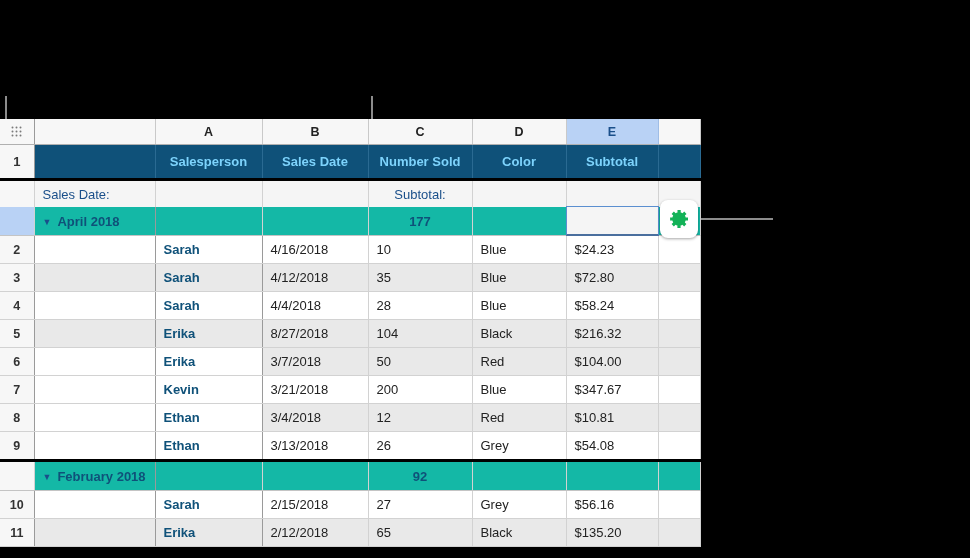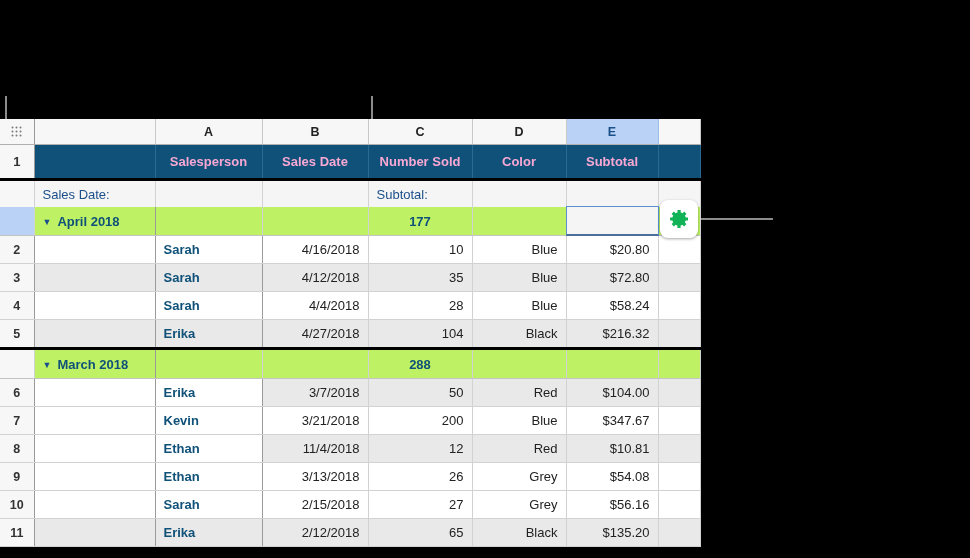--- a/index.html
+++ b/index.html
@@ -43,45 +43,45 @@
         gap:1px;}
   .dots i{display:block;width:2px;height:2px;background:#7a7a7a;border-radius:50%;}
 
   
   td.rh{background:#f7f7f7;border-right:1px solid #9a9a9a;
         border-bottom:1px solid #d2d2d2;text-align:center;
         font-size:12.5px;font-weight:bold;color:#333;}
   td.rh.sel{background:#b9d2f5;}
 
   
-  tr.hrow td{height:33px;background:#0f5179;color:#f9a8d4;font-weight:bold;
+  tr.hrow td{height:33px;background:#0f5179;color:#7dd3fc;font-weight:bold;
              font-size:13px;text-align:center;border-right:1px solid #2a6a92;
              border-bottom:3px solid #000;}
   tr.hrow td.rh{background:#f7f7f7;color:#333;border-bottom:3px solid #000;
                 border-right:1px solid #9a9a9a;}
   tr.hrow td.blankhdr,tr.hrow td.zhdr{border-right:1px solid #2a6a92;}
 
   
   td.cell{height:27px;border-right:1px solid #d2d2d2;border-bottom:1px solid #d2d2d2;
           font-size:13px;color:#222;padding:0 8px;background:#fff;}
   td.cell.alt{background:#e9e9e9;}
-  td.num{text-align:right;}
-  td.ctr{text-align:right;}
+  td.num{text-align:left;}
+  td.ctr{text-align:left;}
   td.name{color:#0f5179;font-weight:bold;text-align:left;border-right:1px solid #9a9a9a;}
   td.colA-edge{border-right:1px solid #9a9a9a;}
 
   
   tr.labelrow td{height:26px;background:#f5f5f5;border-right:1px solid #d2d2d2;
                  border-bottom:none;font-size:13px;color:#1a4f8a;padding:0 8px;}
   tr.labelrow td.lbl{text-align:left;}
-  tr.labelrow td.lblr{text-align:left;}
+  tr.labelrow td.lblr{text-align:center;}
   tr.labelrow td.rh{background:#f7f7f7;border-bottom:none;}
 
   
-  tr.grow td{height:28px;background:#bef264;border-right:1px solid #d2d2d2;
+  tr.grow td{height:28px;background:#14b8a6;border-right:1px solid #d2d2d2;
              border-bottom:1px solid #c4c4c4;font-size:13px;
              color:#0f5179;font-weight:bold;padding:0 8px;}
   tr.grow td.rh{background:#f7f7f7;color:#333;}
   tr.grow td.rh.sel{background:#b9d2f5;}
   tr.grow td.gname{text-align:left;border-right:1px solid #9a9a9a;}
   tr.grow td.gsum{text-align:center;}
   tr.grow.topline td{border-top:3px solid #000;}
 
   .caret{display:inline-block;margin-right:6px;font-size:9px;
          color:#1a4f8a;transform:translateY(-1px);}
@@ -185,21 +185,21 @@
           <td></td>
         </tr>
 
         <tr>
           <td class="rh">2</td>
           <td class="cell colA-edge"></td>
           <td class="cell name">Sarah</td>
           <td class="cell num">4/16/2018</td>
           <td class="cell num">10</td>
           <td class="cell ctr">Blue</td>
-          <td class="cell num">$20.80</td>
+          <td class="cell num">$24.23</td>
           <td class="cell"></td>
         </tr>
         <tr>
           <td class="rh">3</td>
           <td class="cell alt colA-edge"></td>
           <td class="cell alt name">Sarah</td>
           <td class="cell alt num">4/12/2018</td>
           <td class="cell alt num">35</td>
           <td class="cell alt ctr">Blue</td>
           <td class="cell alt num">$72.80</td>
@@ -212,39 +212,27 @@
           <td class="cell num">4/4/2018</td>
           <td class="cell num">28</td>
           <td class="cell ctr">Blue</td>
           <td class="cell num">$58.24</td>
           <td class="cell"></td>
         </tr>
         <tr>
           <td class="rh">5</td>
           <td class="cell alt colA-edge"></td>
           <td class="cell alt name">Erika</td>
-          <td class="cell alt num">4/27/2018</td>
+          <td class="cell alt num">8/27/2018</td>
           <td class="cell alt num">104</td>
           <td class="cell alt ctr">Black</td>
           <td class="cell alt num">$216.32</td>
           <td class="cell alt"></td>
         </tr>
 
-        <tr class="grow topline">
-          <td class="rh"></td>
-          <td class="gname">
-            <span class="caret">▼</span><span>March 2018</span>
-          </td>
-          <td></td>
-          <td></td>
-          <td class="gsum">288</td>
-          <td></td>
-          <td></td>
-          <td></td>
-        </tr>
 
         <tr>
           <td class="rh">6</td>
           <td class="cell colA-edge"></td>
           <td class="cell name">Erika</td>
           <td class="cell alt num">3/7/2018</td>
           <td class="cell alt num">50</td>
           <td class="cell alt ctr">Red</td>
           <td class="cell alt num">$104.00</td>
           <td class="cell alt"></td>
@@ -256,37 +244,49 @@
           <td class="cell num">3/21/2018</td>
           <td class="cell num">200</td>
           <td class="cell ctr">Blue</td>
           <td class="cell num">$347.67</td>
           <td class="cell"></td>
         </tr>
         <tr>
           <td class="rh">8</td>
           <td class="cell colA-edge"></td>
           <td class="cell name">Ethan</td>
-          <td class="cell alt num">11/4/2018</td>
+          <td class="cell alt num">3/4/2018</td>
           <td class="cell alt num">12</td>
           <td class="cell alt ctr">Red</td>
           <td class="cell alt num">$10.81</td>
           <td class="cell alt"></td>
         </tr>
         <tr>
           <td class="rh">9</td>
           <td class="cell colA-edge"></td>
           <td class="cell name">Ethan</td>
           <td class="cell num">3/13/2018</td>
           <td class="cell num">26</td>
           <td class="cell ctr">Grey</td>
           <td class="cell num">$54.08</td>
           <td class="cell"></td>
         </tr>
 
+        <tr class="grow topline">
+          <td class="rh"></td>
+          <td class="gname">
+            <span class="caret">▼</span><span>February 2018</span>
+          </td>
+          <td></td>
+          <td></td>
+          <td class="gsum">92</td>
+          <td></td>
+          <td></td>
+          <td></td>
+        </tr>
 
         <tr>
           <td class="rh">10</td>
           <td class="cell colA-edge"></td>
           <td class="cell name">Sarah</td>
           <td class="cell num">2/15/2018</td>
           <td class="cell num">27</td>
           <td class="cell ctr">Grey</td>
           <td class="cell num">$56.16</td>
           <td class="cell"></td>

